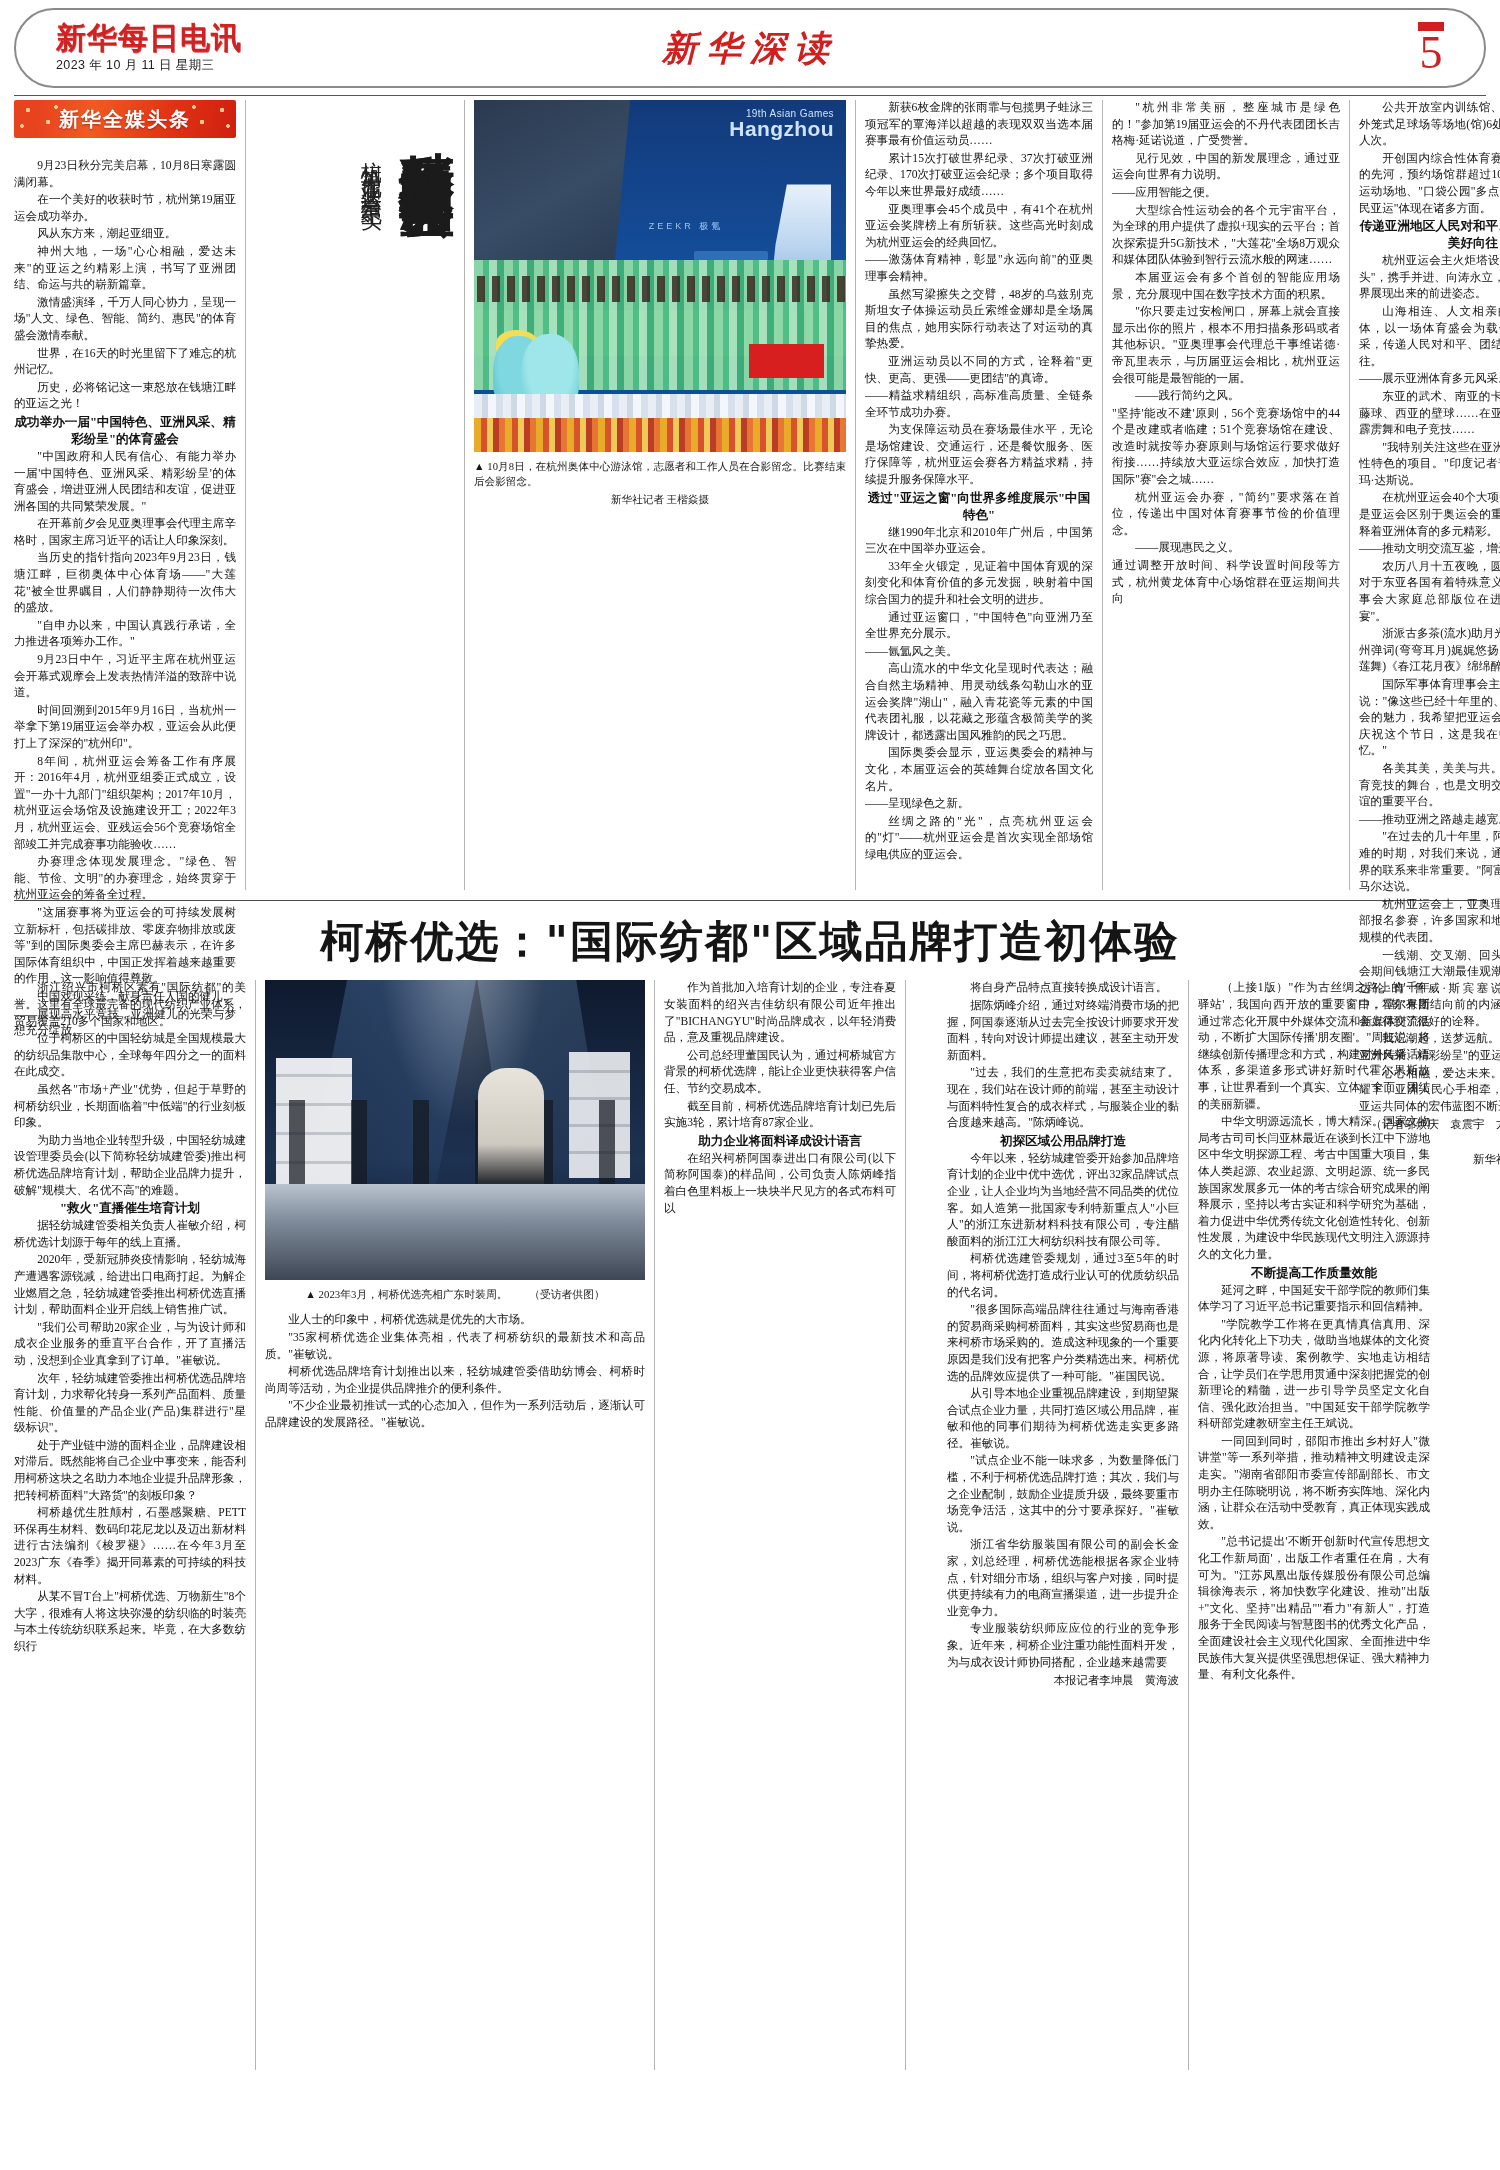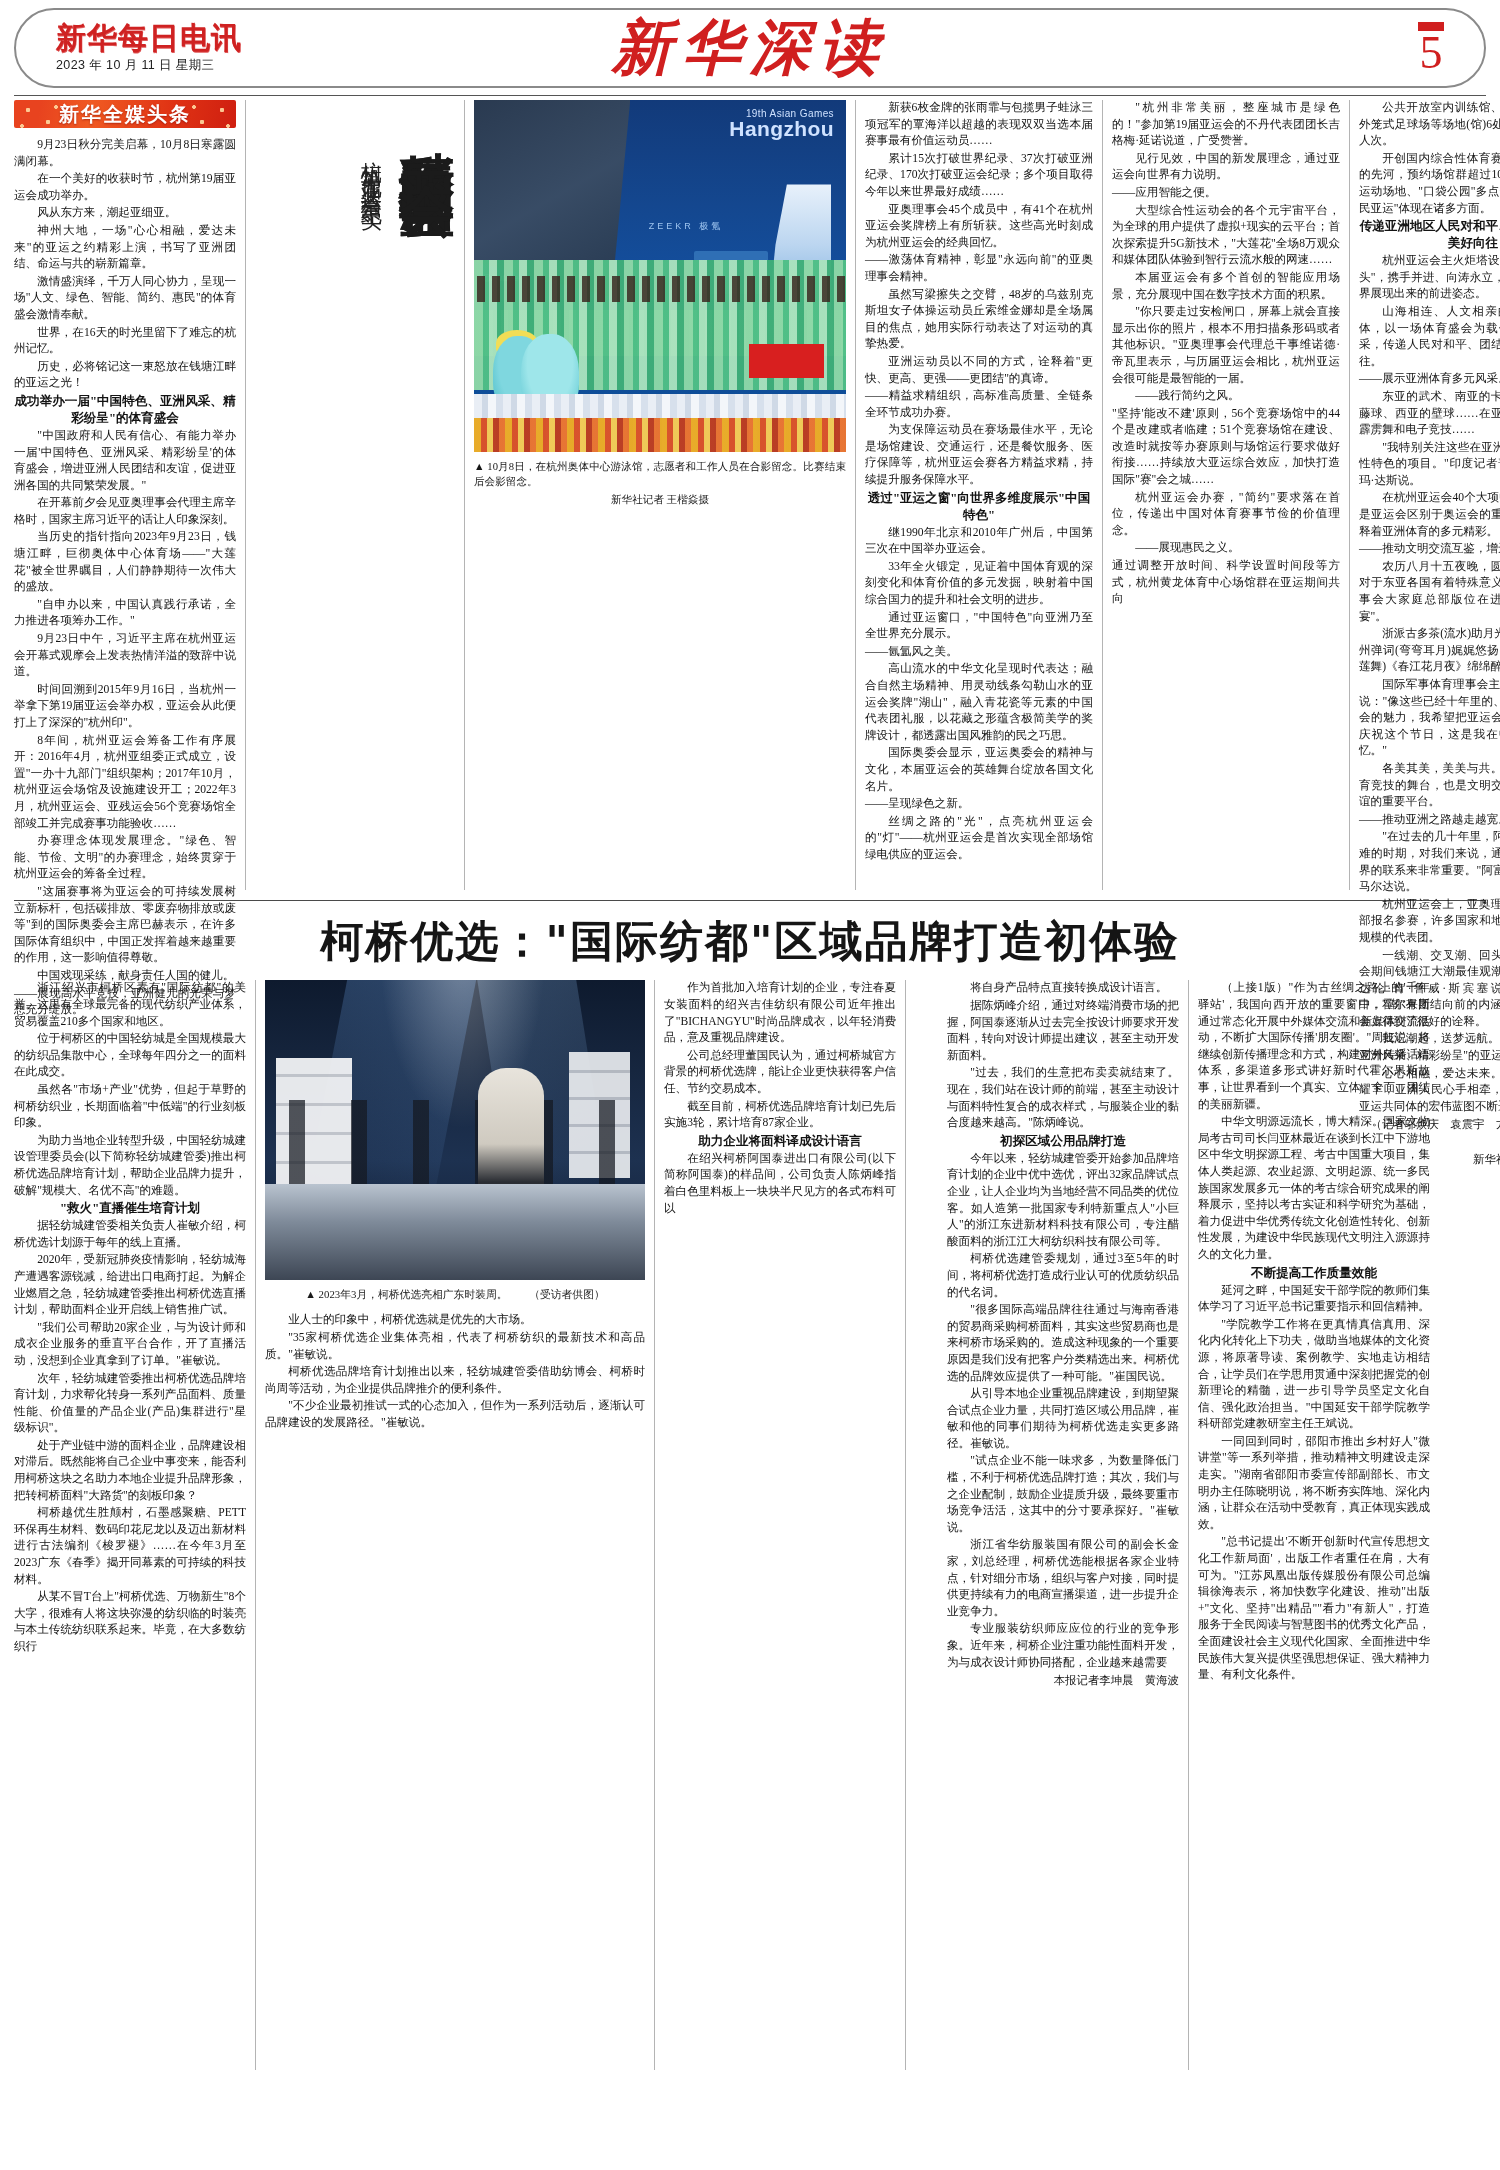--- a/index.html
+++ b/index.html
@@ -44,21 +44,21 @@
     margin-top:3px;
     font-family:"Liberation Sans", sans-serif;
     letter-spacing:0.4px;
   }
   .masthead-title {
     position:absolute;
     left:50%; top:50%;
     transform:translate(-50%,-50%);
     font-family:"DejaVu Serif", serif;
     font-weight:bold;
-    font-size:60px;
+    font-size:35px;
     color:#d01f1f;
     letter-spacing:9px;
     white-space:nowrap;
     font-style:italic;
   }
   .page-num-wrap { display:flex; flex-direction:column; align-items:center; }
   .page-num-bar { width:26px; height:9px; background:#d01f1f; margin-bottom:1px; }
   .page-num {
     font-family:"Liberation Serif", serif;
     font-size:46px; line-height:0.9;
@@ -89,22 +89,22 @@
   .c1 { width:222px; flex:0 0 222px; }
   .c-title { width:200px; flex:0 0 200px; }
   .c-photo { width:372px; flex:0 0 372px; }
   .c4 { width:228px; flex:0 0 228px; }
   .c5 { width:228px; flex:0 0 228px; }
   .c6 { width:228px; flex:0 0 228px; }
 
   
   .red-banner {
     position:relative;
-    height:28px;
-    margin-bottom:9px;
+    height:38px;
+    margin-bottom:20px;
     background:linear-gradient(100deg,#e8431f 0%,#e8431f 12%,#f05a22 35%,#e03314 70%,#cf1f10 100%);
     border-radius:2px;
     display:flex; align-items:center; justify-content:center;
     overflow:hidden;
   }
   .red-banner::before{
     content:""; position:absolute; left:0; top:0; bottom:0; width:52px;
     background:
       radial-gradient(circle at 14px 10px, #ffd9a0 0 2px, transparent 2.5px),
       radial-gradient(circle at 34px 22px, #ffd9a0 0 2px, transparent 2.5px),

